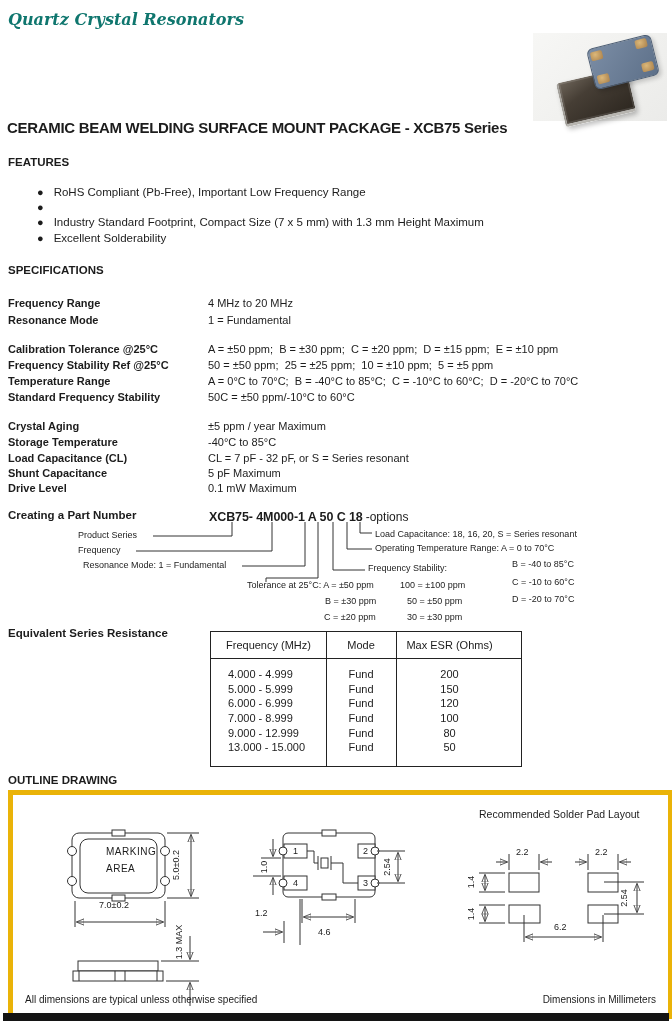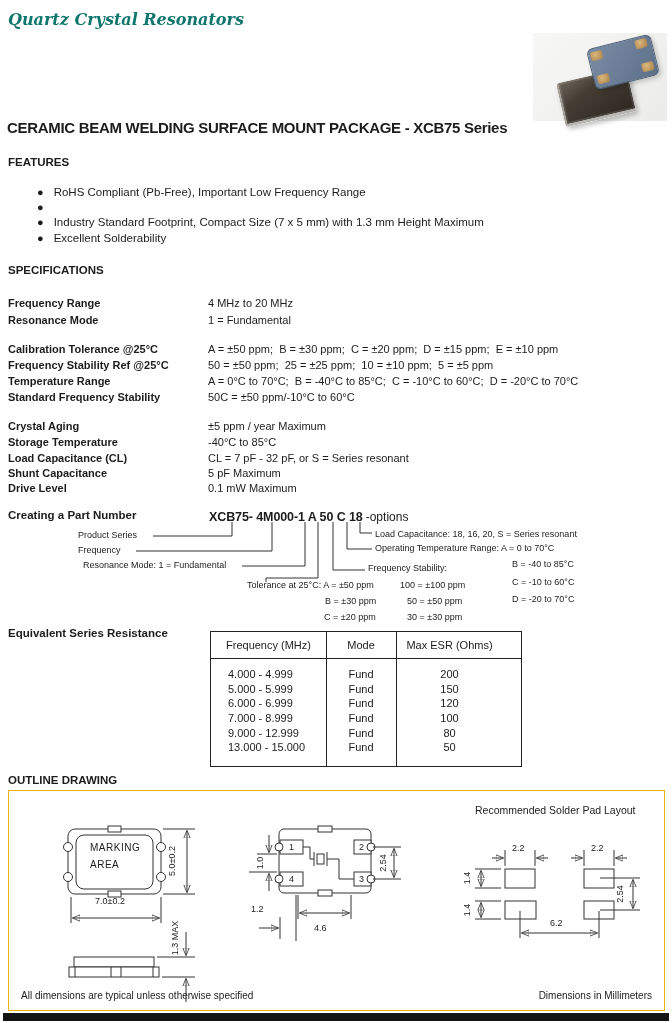--- a/index.html
+++ b/index.html
@@ -21,26 +21,26 @@
   .esr{position:absolute;left:210px;top:631px;width:310px;height:134px;border:1px solid #222;font-size:11px;}
   .esr .vsep{position:absolute;top:0;bottom:0;width:0;border-left:1px solid #222;}
   .esr-head{display:flex;height:26px;border-bottom:1px solid #222;align-items:center;}
   .esr-row{display:flex;height:14.6px;align-items:center;}
   .c1{width:115px;padding-left:17px;box-sizing:border-box;}
   .c2{width:70px;text-align:center;}
   .c3{width:125px;text-align:center;padding-right:18px;box-sizing:border-box;}
   .esr-head .c1{padding-left:0;text-align:center;}
   .esr-body{padding-top:8px;}
   
-  .obox{position:absolute;left:8px;top:790px;width:655px;height:219px;border:1px solid #eab308;}
+  .obox{position:absolute;left:8px;top:790px;width:655px;height:219px;border:5px solid #eab308;}
   .obox .t{position:absolute;font-size:9px;line-height:1.1;white-space:nowrap;}
   .vtext{position:absolute;width:44px;text-align:center;font-size:9px;line-height:12px;
          transform:rotate(-90deg);white-space:nowrap;}
   .pin{position:absolute;font-size:9px;}
-  .mark{position:absolute;font-size:10px;letter-spacing:0.5px;}
+  .mark{position:absolute;font-size:10px;letter-spacing:0.5px;margin-left:12px;}
   .solder-title{position:absolute;font-size:10.5px;}
   .ofoot{position:absolute;top:199px;font-size:10px;}
   .blackbar{position:absolute;left:3px;top:1013px;width:666px;height:8px;background:#141414;}
   
   .photo{position:absolute;left:533px;top:33px;width:134px;height:88px;
          background:linear-gradient(135deg,#f7f7f5,#ebebe9);}
   .pkg-blue{position:absolute;left:57px;top:8px;width:64px;height:40px;transform:rotate(-14deg);
             background:linear-gradient(135deg,#7b8da5,#5d7089);border:1px solid #4d5e74;border-radius:6px;
             box-shadow:2px 3px 4px rgba(0,0,0,0.18);}
   .gpad{position:absolute;width:12px;height:9px;border-radius:2px;

